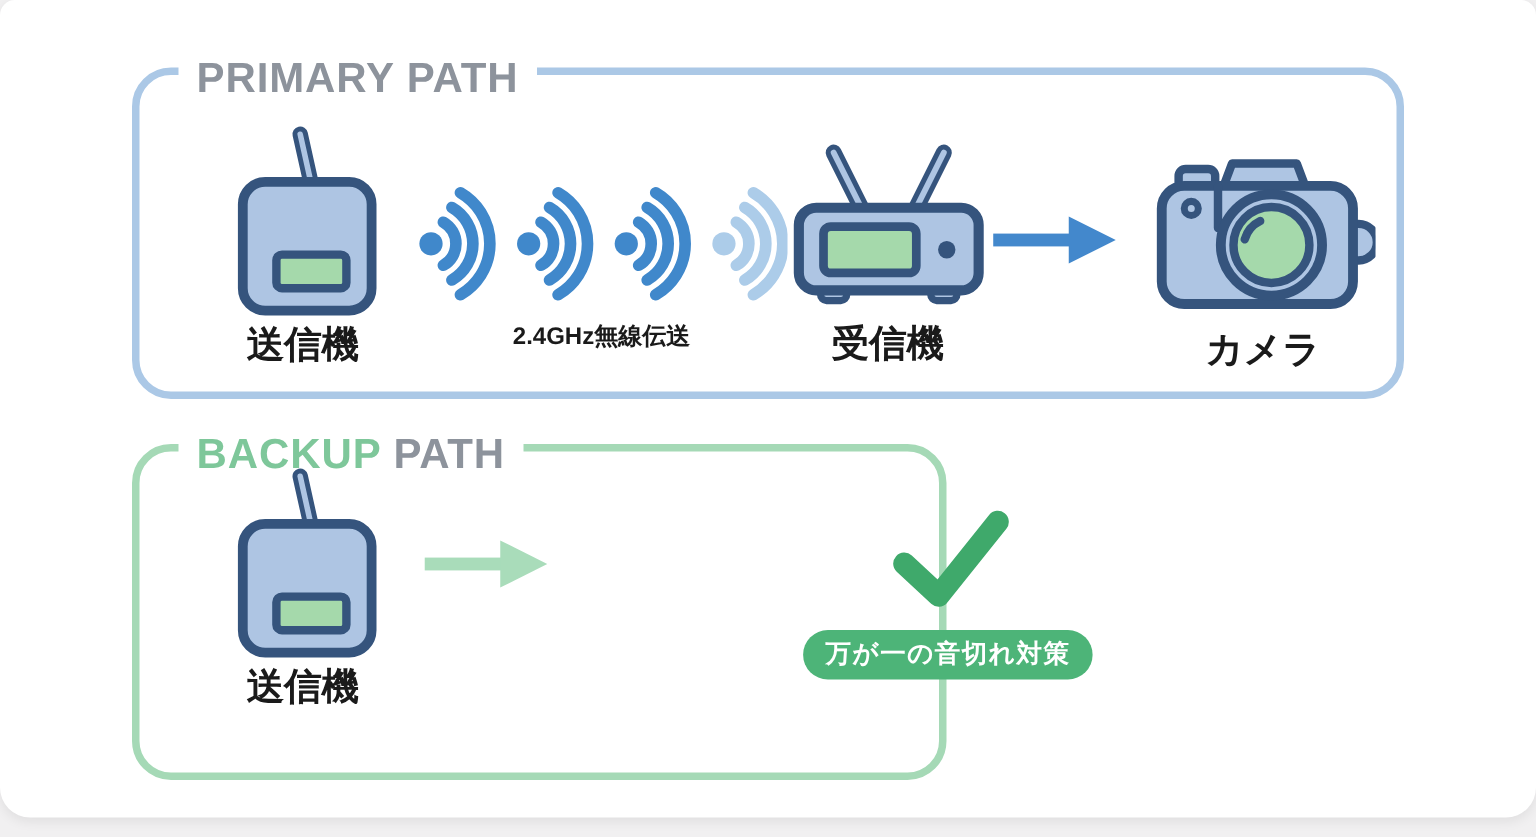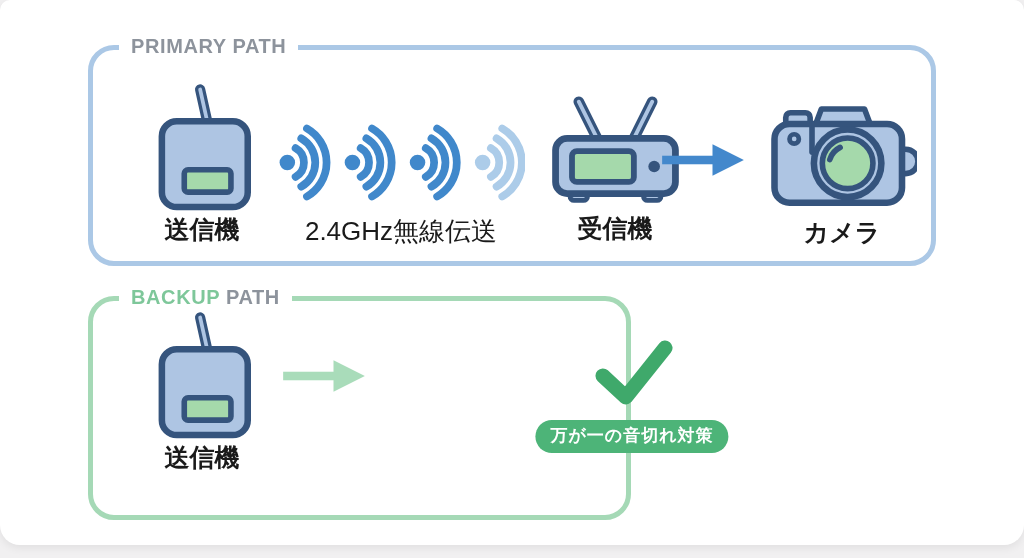--- a/index.html
+++ b/index.html
@@ -7,27 +7,27 @@
   body { font-family:"Liberation Sans","DejaVu Sans",sans-serif; }
   #stage { position:relative; width:1024px; height:558px; background:#f1f0f1; overflow:hidden; }
   #card { position:absolute; left:0; top:0; width:1024px; height:545px; background:#ffffff;
           border-radius:10px 10px 20px 20px; box-shadow:0 3px 8px rgba(0,0,0,0.07); }
 
   .pathbox { position:absolute; border-radius:26px; background:transparent; }
   #primary-box { left:88px; top:45px; width:848px; height:221px; border:5px solid var(--primary-border); }
   #backup-box  { left:88px; top:296px; width:543px; height:224px; border:5px solid var(--backup-border); }
 
   .box-title { position:absolute; top:-17px; left:26px; background:#ffffff; padding:0 12px;
-               font-size:20px; font-weight:700; letter-spacing:0.6px; line-height:1.35;
+               font-size:28px; font-weight:700; letter-spacing:0.6px; line-height:1.35;
                color:var(--label-gray); white-space:nowrap; }
   .box-title .hl { color:var(--backup-green); }
 
   .node { position:absolute; display:flex; flex-direction:column; align-items:center; }
   .node-label { font-size:25px; font-weight:700; color:var(--text-dark); margin-top:2px; white-space:nowrap;text-align:right; }
-  .wave-label { font-size:26px; font-weight:400; color:var(--text-dark); margin-top:5px; white-space:nowrap; }
+  .wave-label { font-size:16px; font-weight:700; color:var(--text-dark); margin-top:5px; white-space:nowrap; }
   .sub { font-size:19px; font-weight:700; color:var(--text-dark); line-height:1.26; text-align:center; white-space:nowrap; }
 
   .arrow { position:absolute; }
   .arrow-blue  { fill:var(--arrow-blue); }
   .arrow-green { fill:var(--arrow-green); }
 
   svg .df  { fill:var(--device-fill); stroke:var(--device-stroke); }
   svg .sf  { fill:var(--screen-fill); stroke:var(--device-stroke); }
   svg .ds  { stroke:var(--device-stroke); fill:none; }
   svg .dsf { fill:var(--device-stroke); }
@@ -92,21 +92,21 @@
         <g class="wifi-grp light" transform="translate(189,0)">
           <circle cx="10" cy="45" r="7.5"></circle>
           <path d="M18 31.1 A16 16 0 0 1 18 58.9"></path>
           <path d="M23.5 21.6 A27 27 0 0 1 23.5 68.4"></path>
           <path d="M29 12.1 A38 38 0 0 1 29 77.9"></path>
         </g>
       </svg>
       <div class="wave-label">2.4GHz無線伝送</div>
     </div>
 
-    <div class="node" style="left:540px; top:94px; width:150px;">
+    <div class="node" style="left:517px; top:94px; width:150px;">
       <svg width="145" height="116" viewBox="0 0 150 120">
         <line x1="37" y1="8" x2="57" y2="48" class="ant-out" stroke-width="11" stroke-linecap="round"></line>
         <line x1="37" y1="8" x2="57" y2="48" class="ant-in" stroke-width="4" stroke-linecap="round"></line>
         <line x1="113" y1="8" x2="93" y2="48" class="ant-out" stroke-width="11" stroke-linecap="round"></line>
         <line x1="113" y1="8" x2="93" y2="48" class="ant-in" stroke-width="4" stroke-linecap="round"></line>
         <rect x="28" y="98" width="18" height="12" rx="4" class="df" stroke-width="5"></rect>
         <rect x="104" y="98" width="18" height="12" rx="4" class="df" stroke-width="5"></rect>
         <rect x="13" y="46" width="124" height="57" rx="12" class="df" stroke-width="7"></rect>
         <rect x="30" y="59" width="64" height="32" rx="5" class="sf" stroke-width="6"></rect>
         <circle cx="115" cy="75" r="6" class="dsf"></circle>

